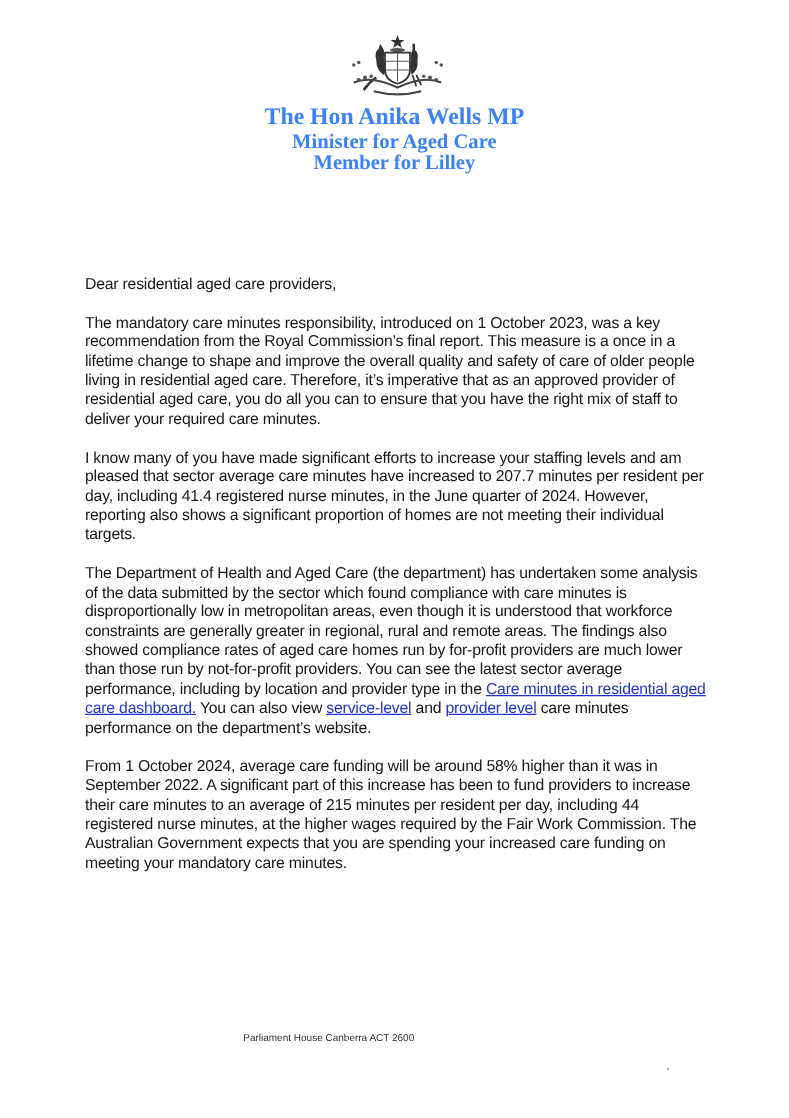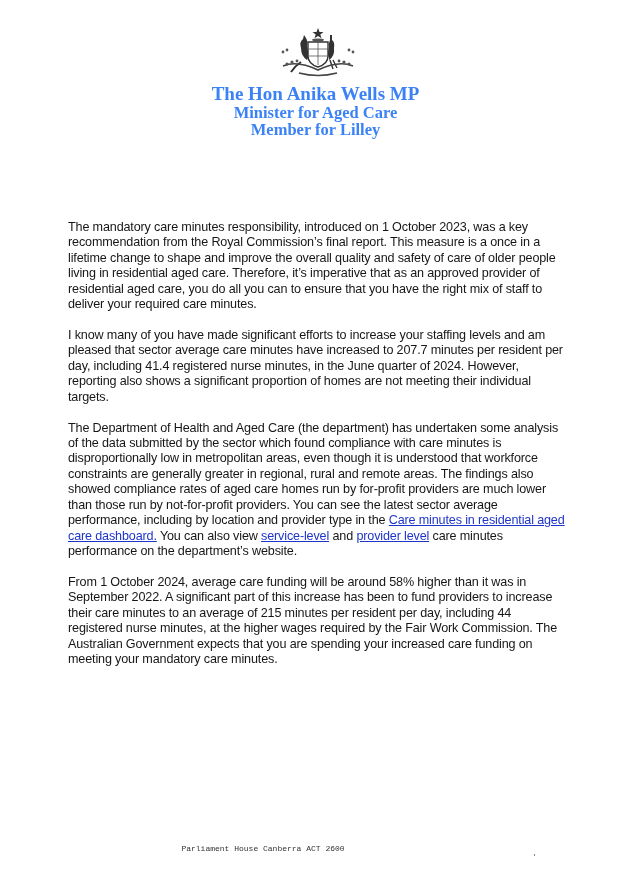--- a/index.html
+++ b/index.html
@@ -19,22 +19,22 @@
     .letterhead .role { font-size: 16.5px; line-height: 17px; }
     .body {
       position: absolute; left: 68px; top: 220px; width: 500px;
       font-family: "Liberation Sans", sans-serif; font-size: 12.6px; line-height: 15.4px;
       letter-spacing: -0.15px; color: #161616;
     }
     .body p { margin: 0 0 15.6px 0; }
     .body p.salutation { margin-bottom: 15.4px; }
     a.lnk { color: #1f35c9; text-decoration: underline; }
     .footer {
-      position: absolute; left: 0; width: 526px; top: 844px; text-align: center;
-      font-family: Liberation Mono, monospace; font-size: 8px; color: #333333;
+      position: absolute; left: 0; width: 526px; top: 826px; text-align: center;
+      font-family: Liberation Sans, sans-serif; font-size: 8px; color: #333333;
     }
     .speck { position: absolute; left: 534px; top: 854px; width: 1px; height: 2px; background: #888; }
   </style>
 </head>
 <body>
 
 <div class="crest">
   <svg width="82" height="52" viewBox="0 0 82 52">
 
     <polygon points="41,2 42.5,6 46.5,6 43.3,8.4 44.5,12.3 41,10 37.5,12.3 38.7,8.4 35.5,6 39.5,6" fill="#333"></polygon>
@@ -70,20 +70,21 @@
   </svg>
 </div>
 
 <div class="letterhead">
   <div class="name">The Hon Anika Wells MP</div>
   <div class="role">Minister for Aged Care</div>
   <div class="role">Member for Lilley</div>
 </div>
 
 <div class="body">
+  <p class="salutation">Dear residential aged care providers,</p>
   <p>The mandatory care minutes responsibility, introduced on 1 October 2023, was a key recommendation from the Royal Commission’s final report. This measure is a once in a lifetime change to shape and improve the overall quality and safety of care of older people living in residential aged care. Therefore, it’s imperative that as an approved provider of residential aged care, you do all you can to ensure that you have the right mix of staff to deliver your required care minutes.</p>
   <p>I know many of you have made significant efforts to increase your staffing levels and am pleased that sector average care minutes have increased to 207.7 minutes per resident per day, including 41.4 registered nurse minutes, in the June quarter of 2024. However, reporting also shows a significant proportion of homes are not meeting their individual targets.</p>
   <p><span>The Department of Health and Aged Care (the department) has undertaken some analysis of the data submitted by the sector which found compliance with care minutes is disproportionally low in metropolitan areas, even though it is understood that workforce constraints are generally greater in regional, rural and remote areas. The findings also showed compliance rates of aged care homes run by for-profit providers are much lower than those run by not-for-profit providers. You can see the latest sector average performance, including by location and provider type in the </span><a class="lnk" href="#">Care minutes in residential aged care dashboard.</a><span> You can also view </span><a class="lnk" href="#">service-level</a><span> and </span><a class="lnk" href="#">provider level</a><span> care minutes performance on the department’s website.</span></p>
   <p>From 1 October 2024, average care funding will be around 58% higher than it was in September 2022. A significant part of this increase has been to fund providers to increase their care minutes to an average of 215 minutes per resident per day, including 44 registered nurse minutes, at the higher wages required by the Fair Work Commission. The Australian Government expects that you are spending your increased care funding on meeting your mandatory care minutes.</p>
 </div>
 
 <div class="speck"></div>
 <div class="footer">Parliament House Canberra ACT 2600</div>
 
 </body></html>

